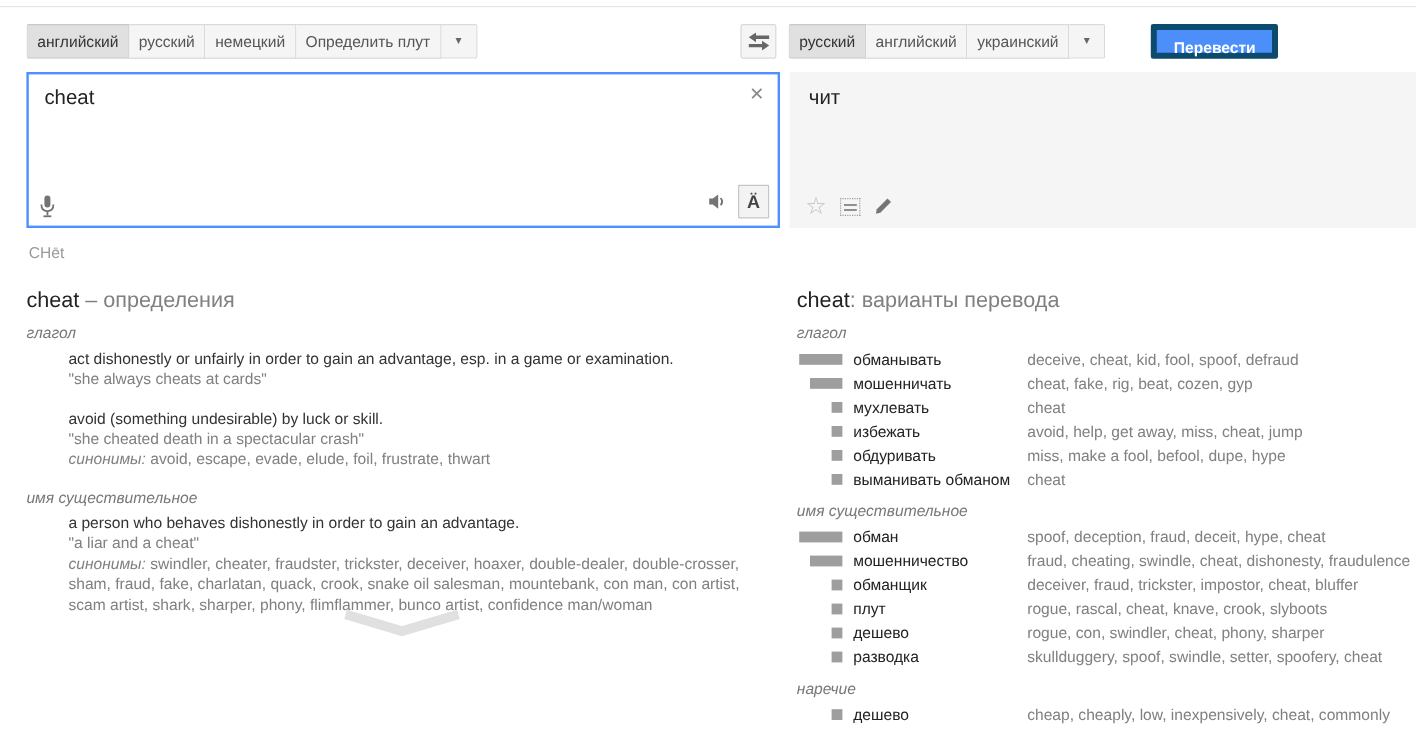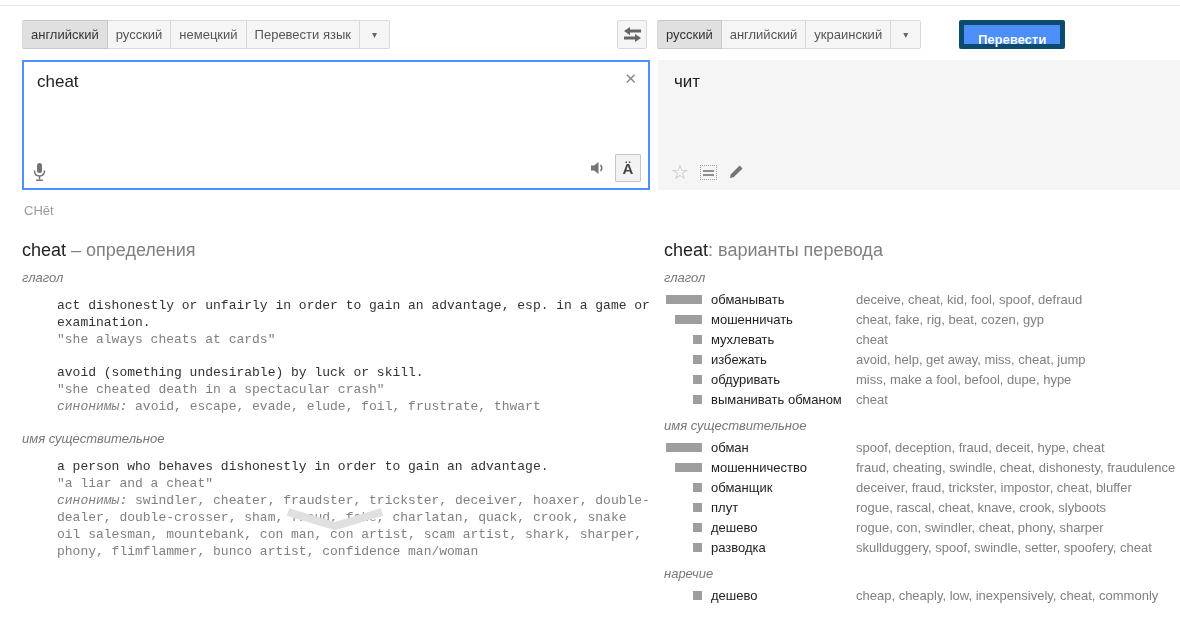--- a/index.html
+++ b/index.html
@@ -61,21 +61,21 @@
   .pencil-btn { cursor:pointer; display:flex; }
 
   .pron { position:absolute; left:24px; top:203px; font-size:13px; color:#9a9a9a; }
 
   
   .def-col { position:absolute; left:22px; top:240px; width:628px; font-size:13px; }
   .sec-head { font-size:18px; color:#222; margin-bottom:4px; }
   .sec-head .suffix { color:#808080; }
   .sec-head .gap { margin-left:5px; }
   .pos-label { font-style:italic; color:#777; margin:9px 0 4px; font-size:13px; }
-  .entry { margin:12px 0 16px 35px; line-height:17px;font-family:Liberation Mono, monospace; }
+  .entry { margin:5px 0 16px 35px; line-height:17px; }
   .def-text { color:#333; }
   .example { color:#808080; }
   .syn { color:#808080; }
   .syn-lbl { font-style:italic; }
   .chevron { position:absolute; left:283px; top:508px; cursor:pointer; }
 
   
   .var-col { position:absolute; left:664px; top:240px; width:518px; font-size:13px; }
   .vrow { display:flex; align-items:center; height:20px; }
   .bar-cell { width:38px; display:flex; justify-content:flex-end; margin-right:9px; flex:none; }
@@ -89,21 +89,21 @@
 </head>
 <body>
 
 <div class="topline"></div>
 
 <div class="header">
   <div class="tabgroup">
     <div class="tab sel">английский</div>
     <div class="tab">русский</div>
     <div class="tab">немецкий</div>
-    <div class="tab">Перевести язык</div>
+    <div class="tab">Определить плут</div>
     <div class="tab dd"><span>▾</span></div>
   </div>
 
   <div class="swapbtn">
     <span style="display:flex;">
       <svg width="19" height="15" viewBox="0 0 19 15">
         <path d="M18 2.6 L18 5.4 L7 5.4 L7 8.2 L1 4 L7 0 L7 2.6 Z" fill="#666"></path>
         <path d="M1 9.6 L1 12.4 L12 12.4 L12 15 L18 11 L12 7 L12 9.6 Z" fill="#666"></path>
       </svg>
     </span>

